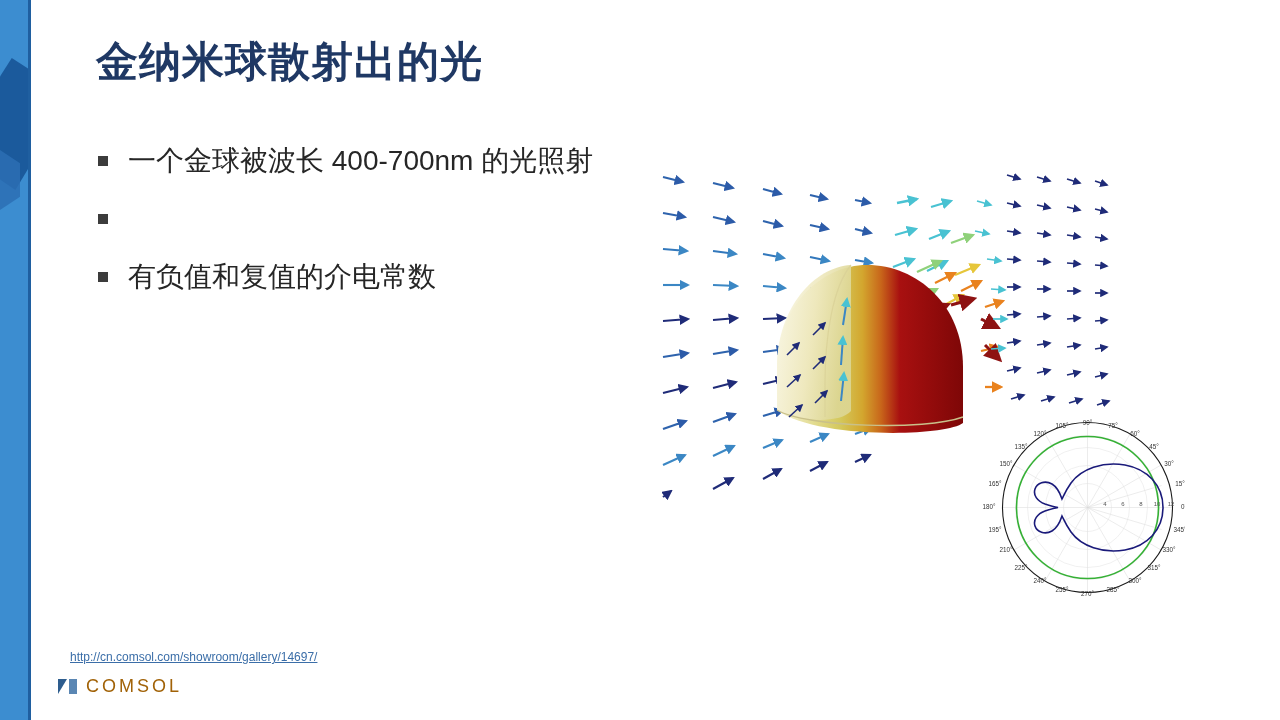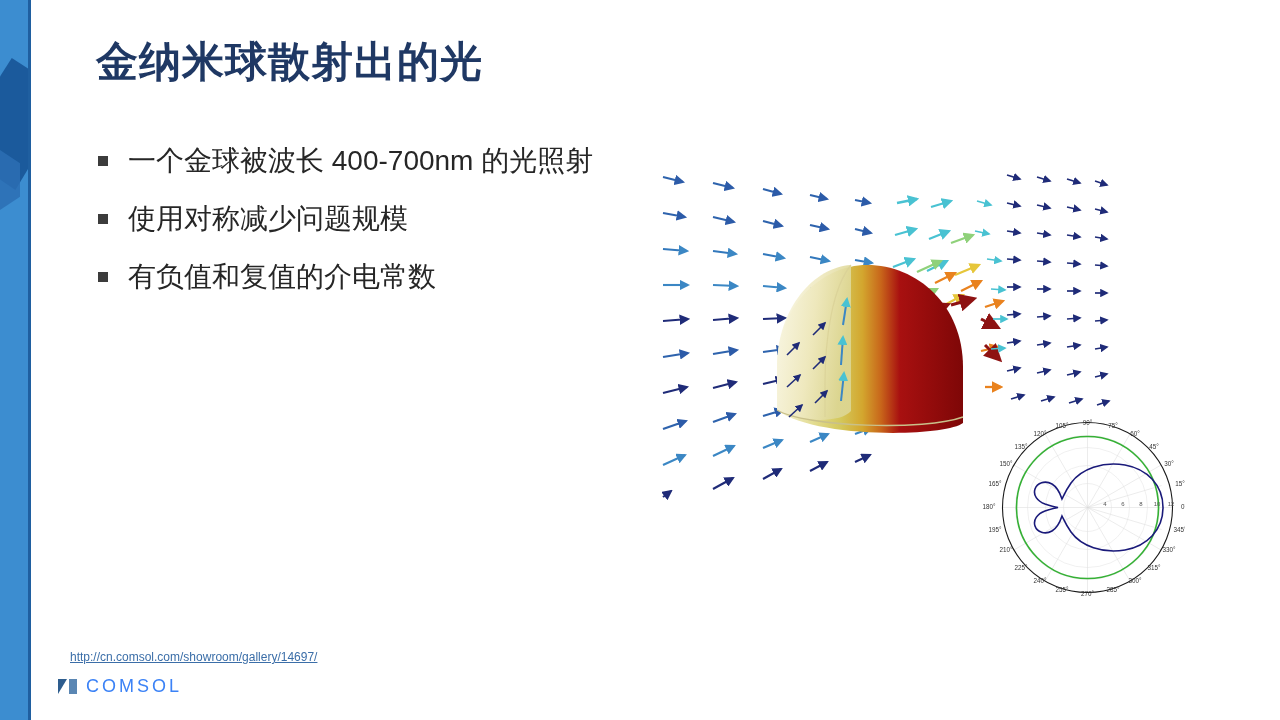--- a/index.html
+++ b/index.html
@@ -122,21 +122,21 @@
   }
   .logo-mark .bar {
     position: absolute;
     left: 11px; top: 0;
     width: 8px; height: 15px;
     background: #5a86b3;
   }
   .logo-text {
     font-size: 18px;
     letter-spacing: 3px;
-    color: #3b82f6;
+    color: #a16207;
     font-weight: 500;
   }
 
   
   .graphic {
     position: absolute;
     left: 655px;
     top: 155px;
     width: 460px;
     height: 360px;
@@ -165,21 +165,20 @@
 
   <div class="title">金纳米球散射出的光</div>
 
   <div class="bullets">
     <div class="bullet-row">
       <span class="bullet-mark"></span>
       <span class="bullet-text">一个金球被波长 400-700nm 的光照射</span>
     </div>
     <div class="bullet-row">
       <span class="bullet-mark"></span>
-      <span class="bullet-text">使用对称减少问题规模</span>
     </div>
     <div class="bullet-row">
       <span class="bullet-mark"></span>
       <span class="bullet-text">有负值和复值的介电常数</span>
     </div>
   </div>
 
   <div class="graphic">
     <svg width="460" height="360" viewBox="0 0 460 360">
       <defs>

